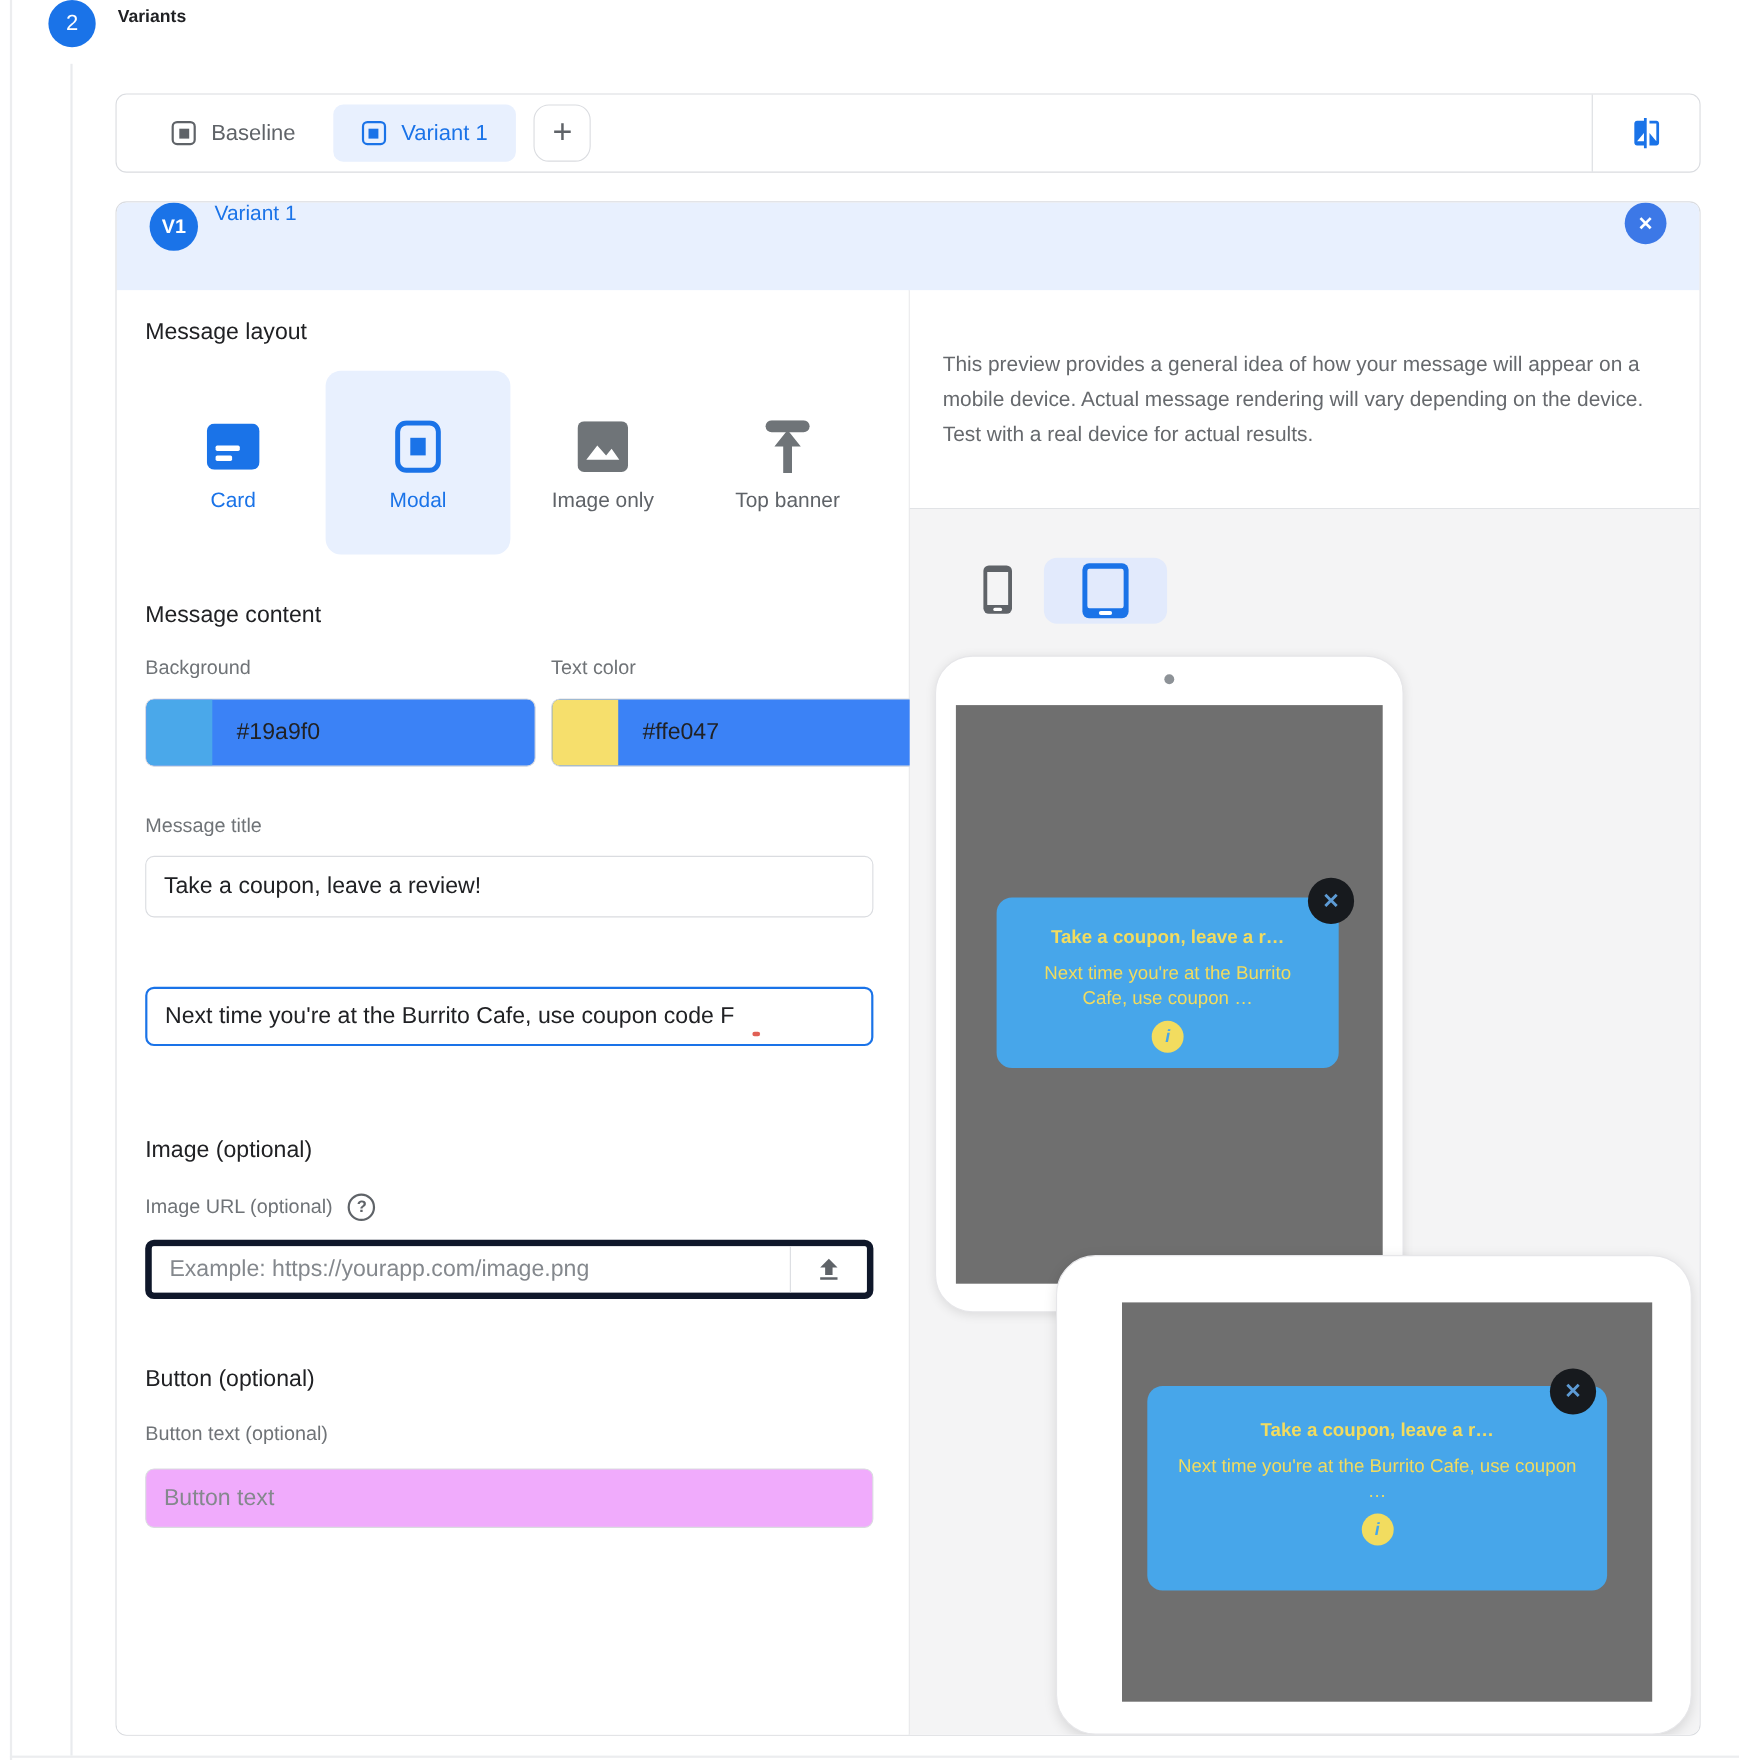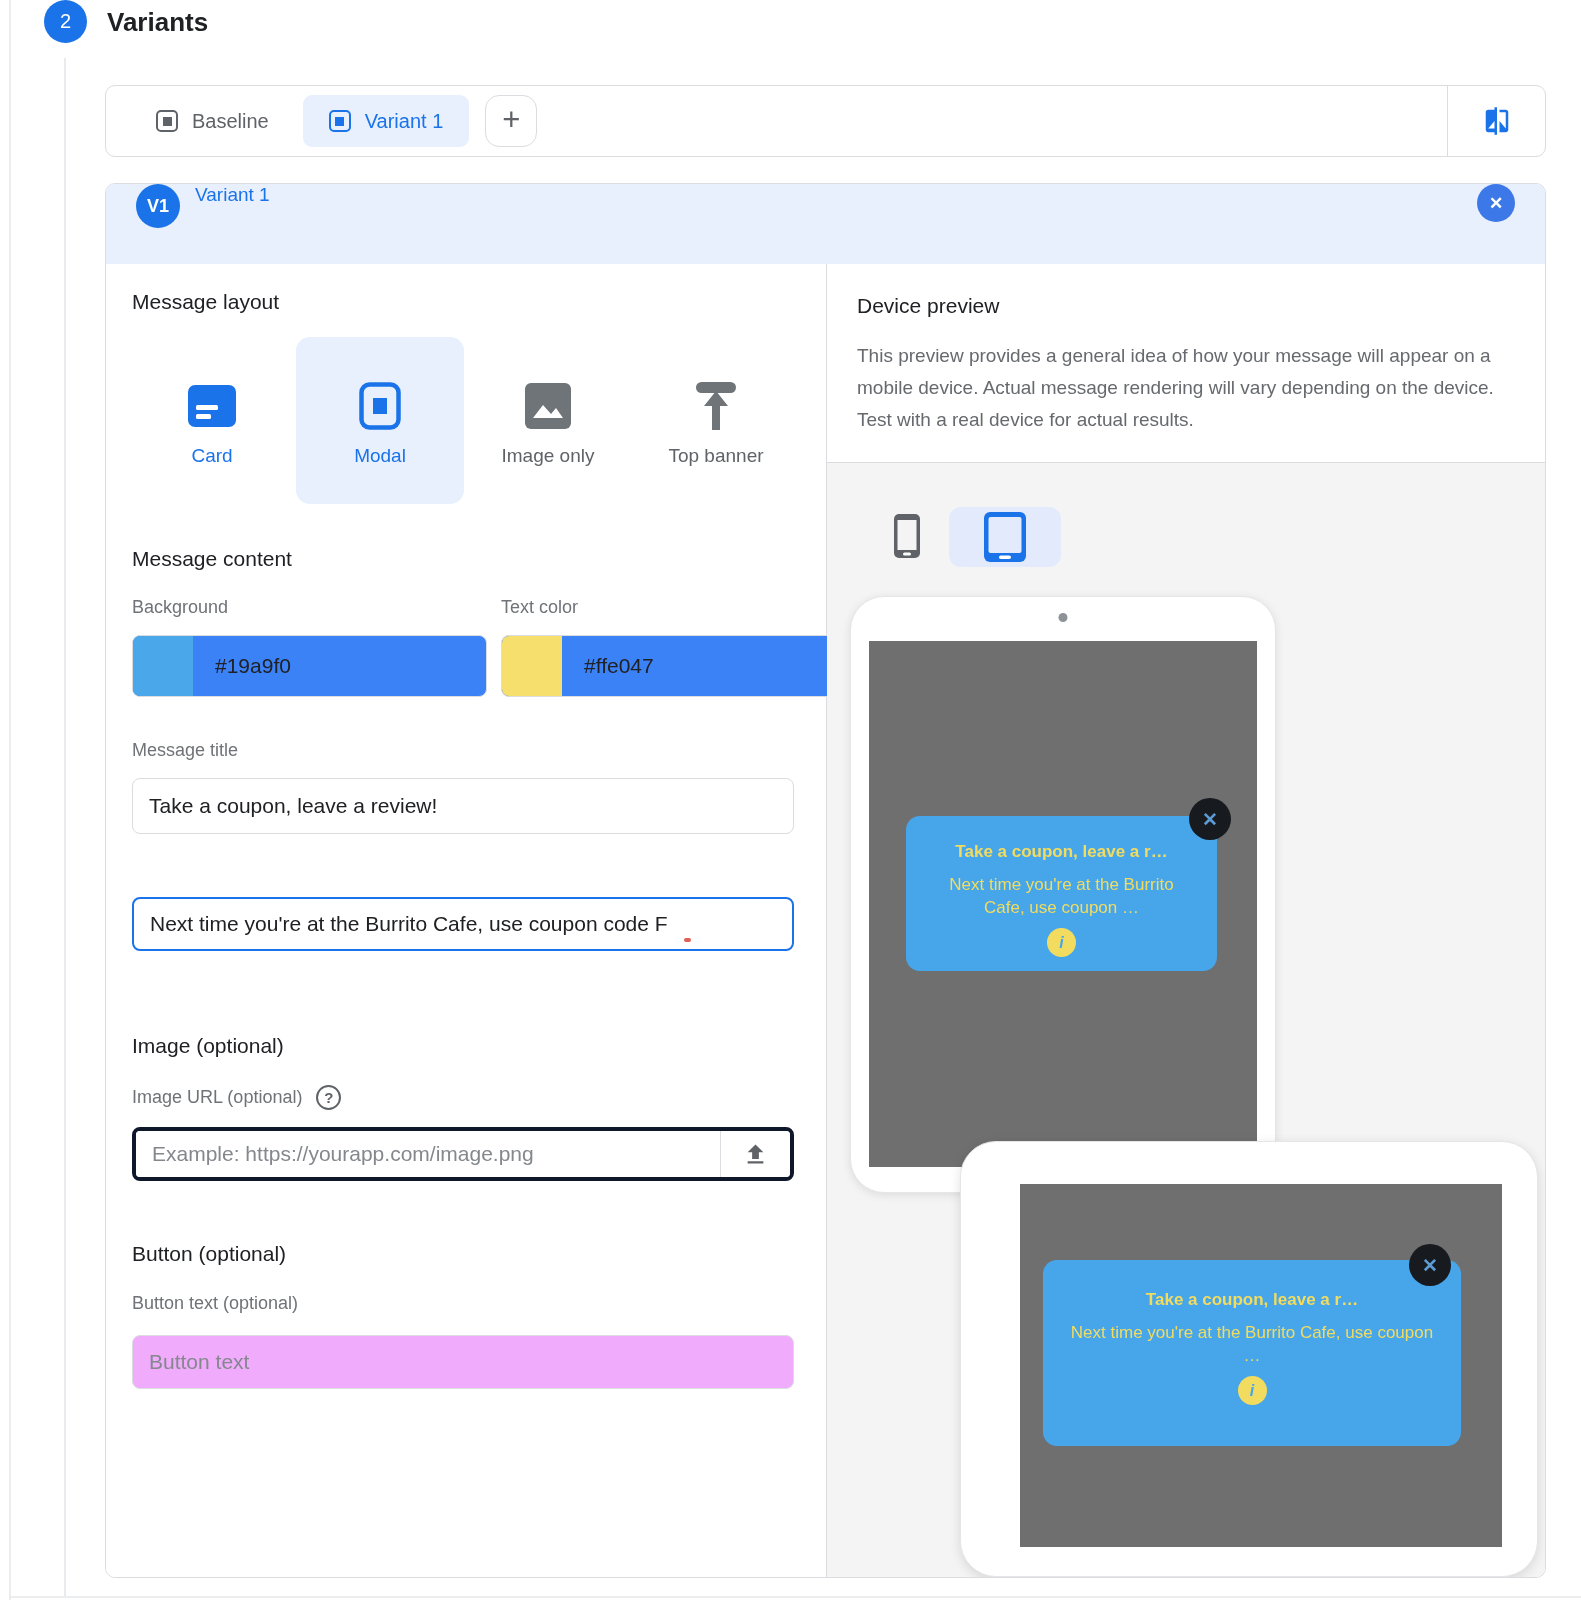--- a/index.html
+++ b/index.html
@@ -8,21 +8,21 @@
   #root { position:relative; width:1581px; height:1600px; background:#fff; overflow:hidden; }
 
   
   .outer-left-line { position:absolute; left:9px; top:0; width:2px; height:1600px; background:#ecedef; }
   .stepper-line { position:absolute; left:64px; top:58px; width:2px; height:1538px; background:#e9ebee; }
   .bottom-line { position:absolute; left:9px; top:1596px; width:1572px; height:2px; background:#ecedef; }
 
   
   .step-circle { position:absolute; left:44px; top:0; width:43px; height:43px; border-radius:50%;
     background:#1a73e8; color:#fff; font-size:20px; display:flex; align-items:center; justify-content:center; }
-  .step-title { position:absolute; left:107px; top:7px; font-size:26px; font-weight:600; color:#202124; }
+  .step-title { position:absolute; left:107px; top:7px; font-size:16px; font-weight:600; color:#202124; }
 
   
   .tab-bar { position:absolute; left:105px; top:85px; width:1441px; height:72px;
     border:1px solid #dadce0; border-radius:10px; display:flex; align-items:center; background:#fff; }
   .tab-baseline { display:flex; align-items:center; gap:14px; margin-left:50px; color:#5f6368;
     font-size:20px; font-weight:500; cursor:pointer; }
   .tab-variant { margin-left:34px; height:52px; padding:0 26px; background:#e8f0fe; border-radius:9px;
     display:flex; align-items:center; gap:14px; color:#1a73e8; font-size:20px; font-weight:500; cursor:pointer; }
   .shape-icon { width:22px; height:22px; border:2.5px solid currentColor; border-radius:5px;
     display:flex; align-items:center; justify-content:center; flex:0 0 auto; }
@@ -78,21 +78,21 @@
     font-family:"Liberation Sans", sans-serif; }
   .body-wrap { position:relative; }
   .body-input { height:54px; border:2px solid #1a73e8; }
   .spell-dot { position:absolute; left:552px; bottom:9px; width:7px; height:4px; border-radius:2px;
     background:#e06055; }
 
   .image-title { top:770px; }
   .url-label-row { position:absolute; top:821px; left:26px; display:flex; align-items:center; gap:14px; }
   .help-icon { width:25px; height:25px; border:2px solid #5f6368; border-radius:50%; color:#5f6368;
     font-size:15px; font-weight:700; display:flex; align-items:center; justify-content:center; cursor:pointer; }
-  .url-group { position:absolute; top:863px; left:26px; width:662px; height:54px; border:4px solid #0f172a;
+  .url-group { position:absolute; top:863px; left:26px; width:662px; height:54px; border:6px solid #0f172a;
     border-radius:8px; display:flex; overflow:hidden; background:#fff; }
   .url-input { flex:1; border:none; outline:none; padding:0 16px; font-size:21px; color:#202124; min-width:0;
     font-family:"Liberation Sans", sans-serif; }
   .upload-btn { width:70px; border-left:1px solid #dadce0; background:#fff; display:flex;
     align-items:center; justify-content:center; cursor:pointer; border-top:none; border-right:none; border-bottom:none; }
 
   .button-title { top:978px; }
   .button-label { top:1029px; }
   .button-group { top:1071px; }
   .plain-input { width:100%; height:54px; border:1px solid #dadce0; border-radius:8px; padding:0 16px;
@@ -267,21 +267,20 @@
 
         <div class="abs section-h button-title">Button (optional)</div>
         <div class="abs field-label button-label">Button text (optional)</div>
         <div class="abs button-group">
           <input class="plain-input" placeholder="Button text" style="">
         </div>
       </div>
 
       <div class="right-panel">
         <div class="preview-info">
-          <div class="section-h">Device preview</div>
           <div class="preview-desc">This preview provides a general idea of how your message will appear on a mobile device. Actual message rendering will vary depending on the device. Test with a real device for actual results.</div>
         </div>
 
         <div class="preview-area" style="background-color: rgb(244, 244, 245);">
           <button class="phone-btn">
             <svg width="28" height="46" viewBox="0 0 28 46">
               <rect x="1" y="1" width="26" height="44" rx="5" fill="#5f6368"></rect>
               <rect x="4.5" y="7" width="19" height="30" fill="#f4f4f5"></rect>
               <rect x="10" y="39.5" width="8" height="3" rx="1.5" fill="#fff"></rect>
             </svg>

